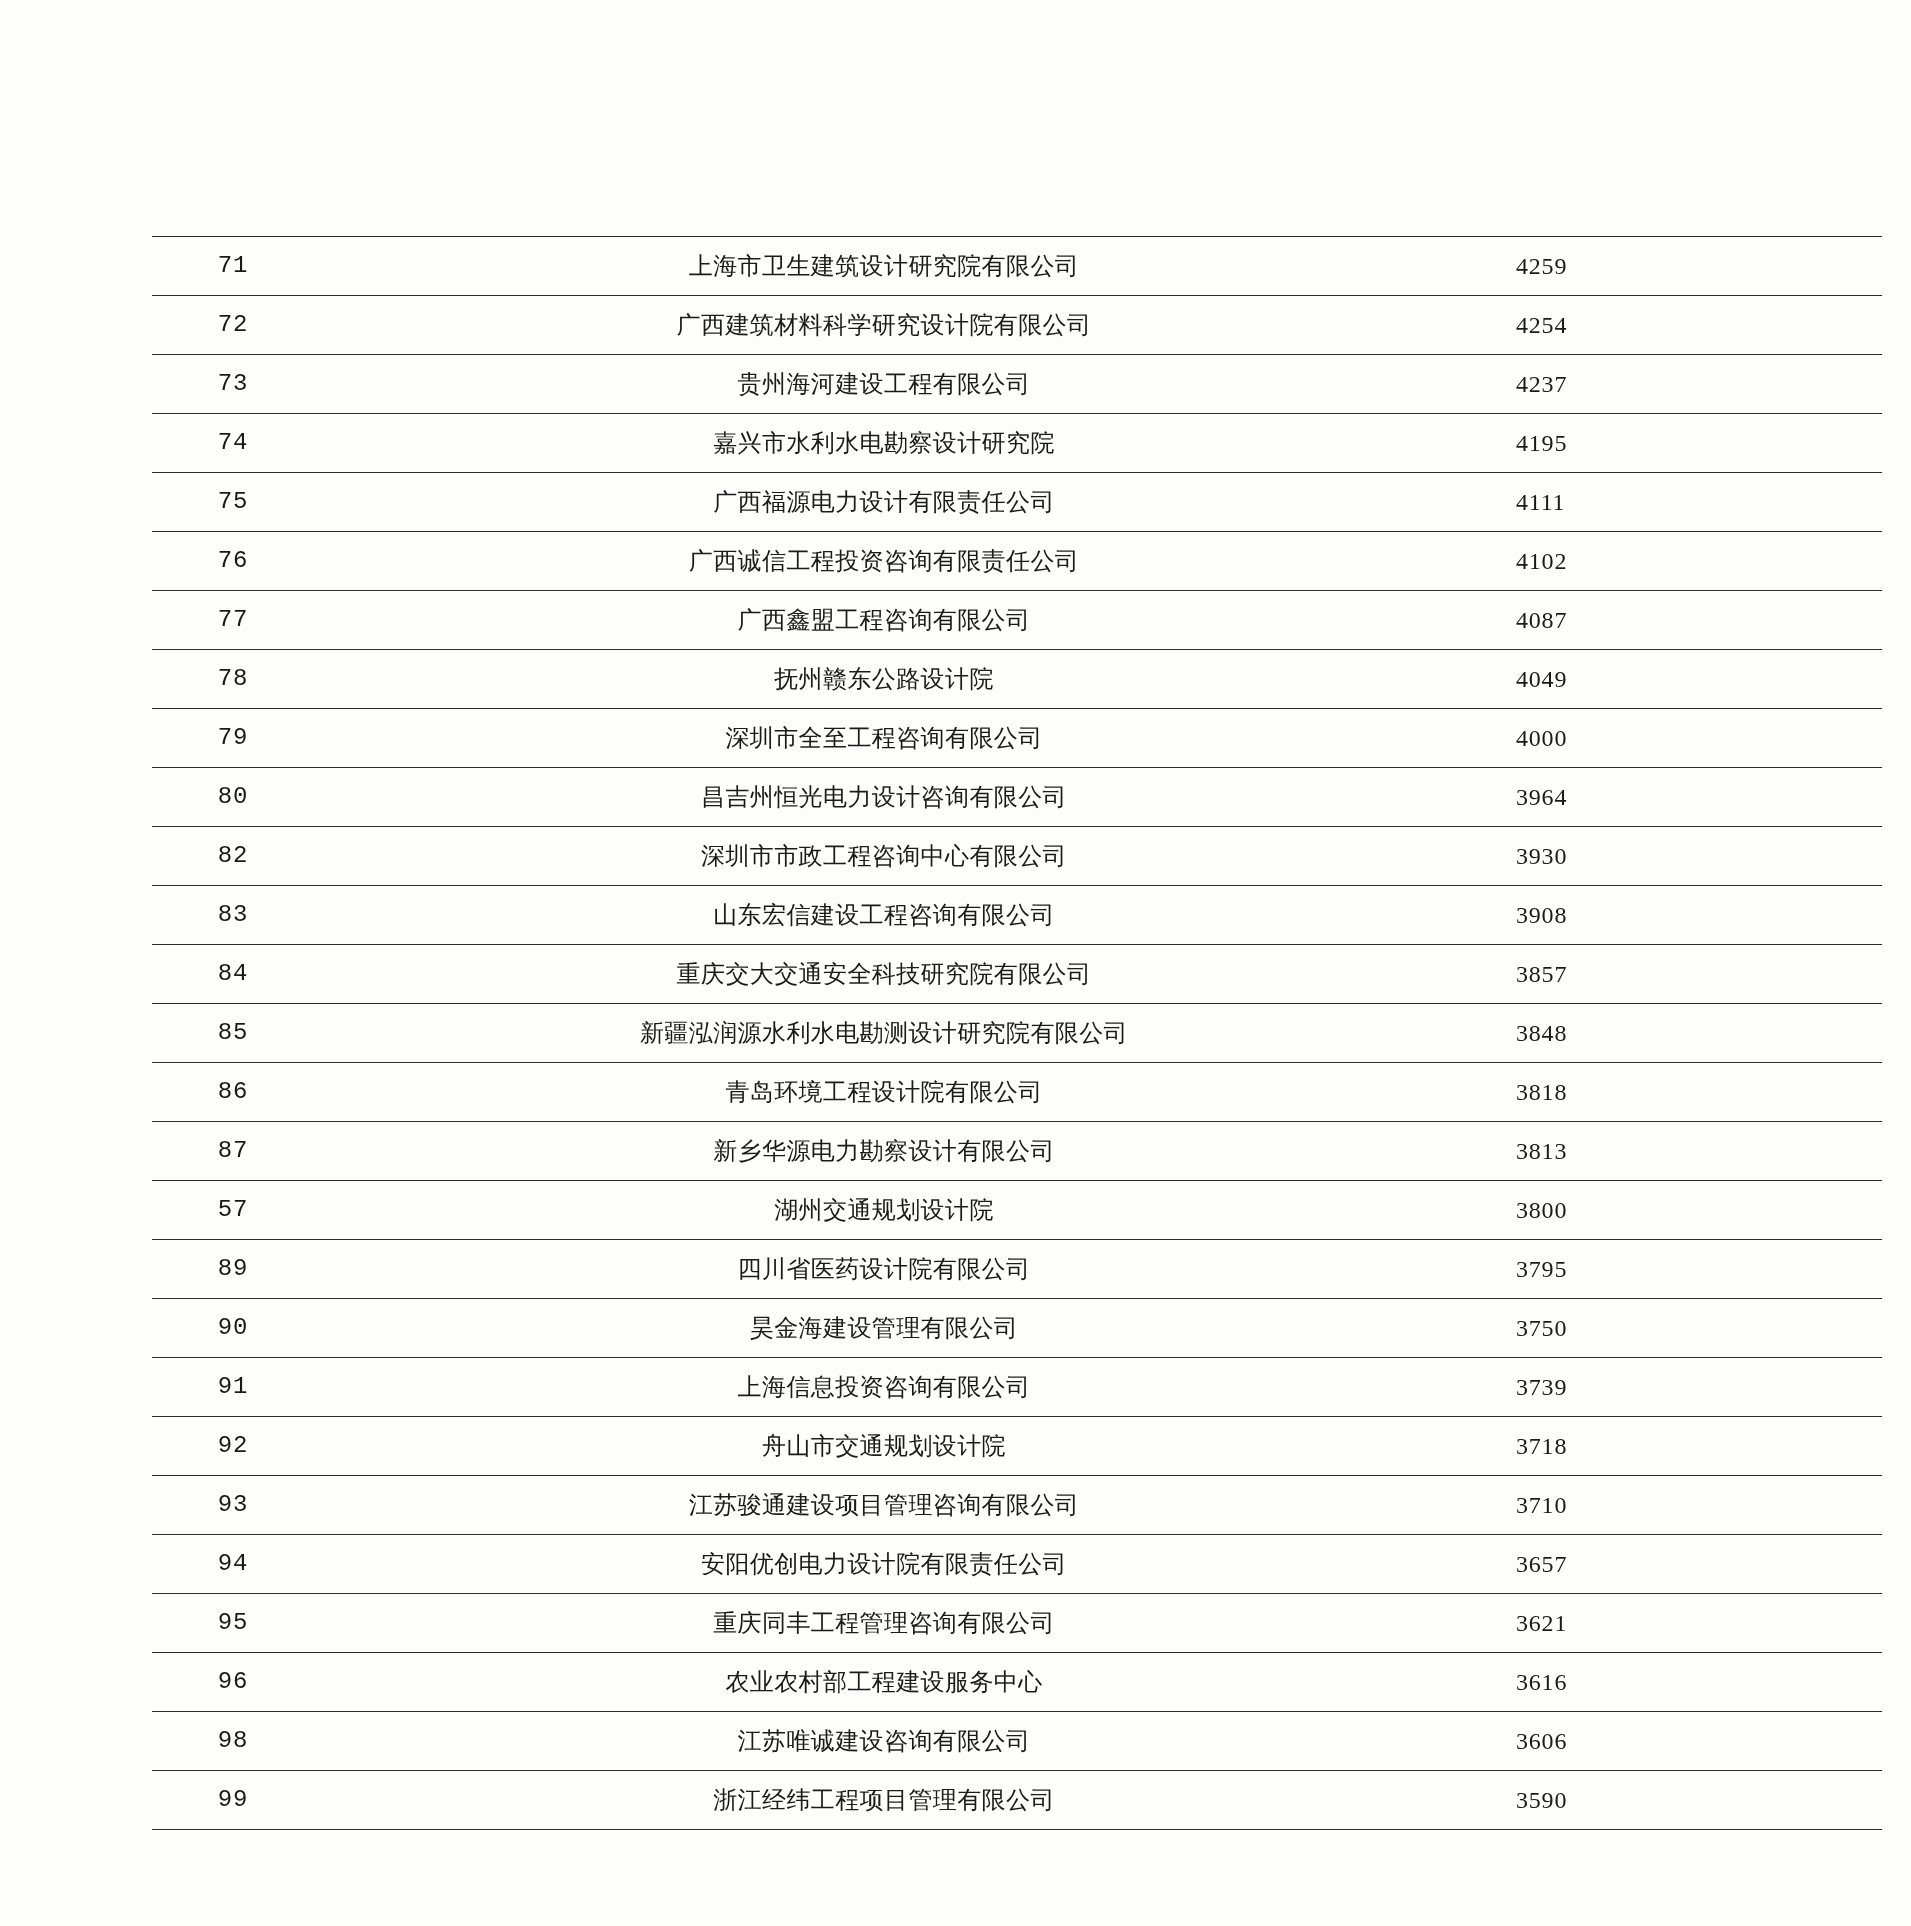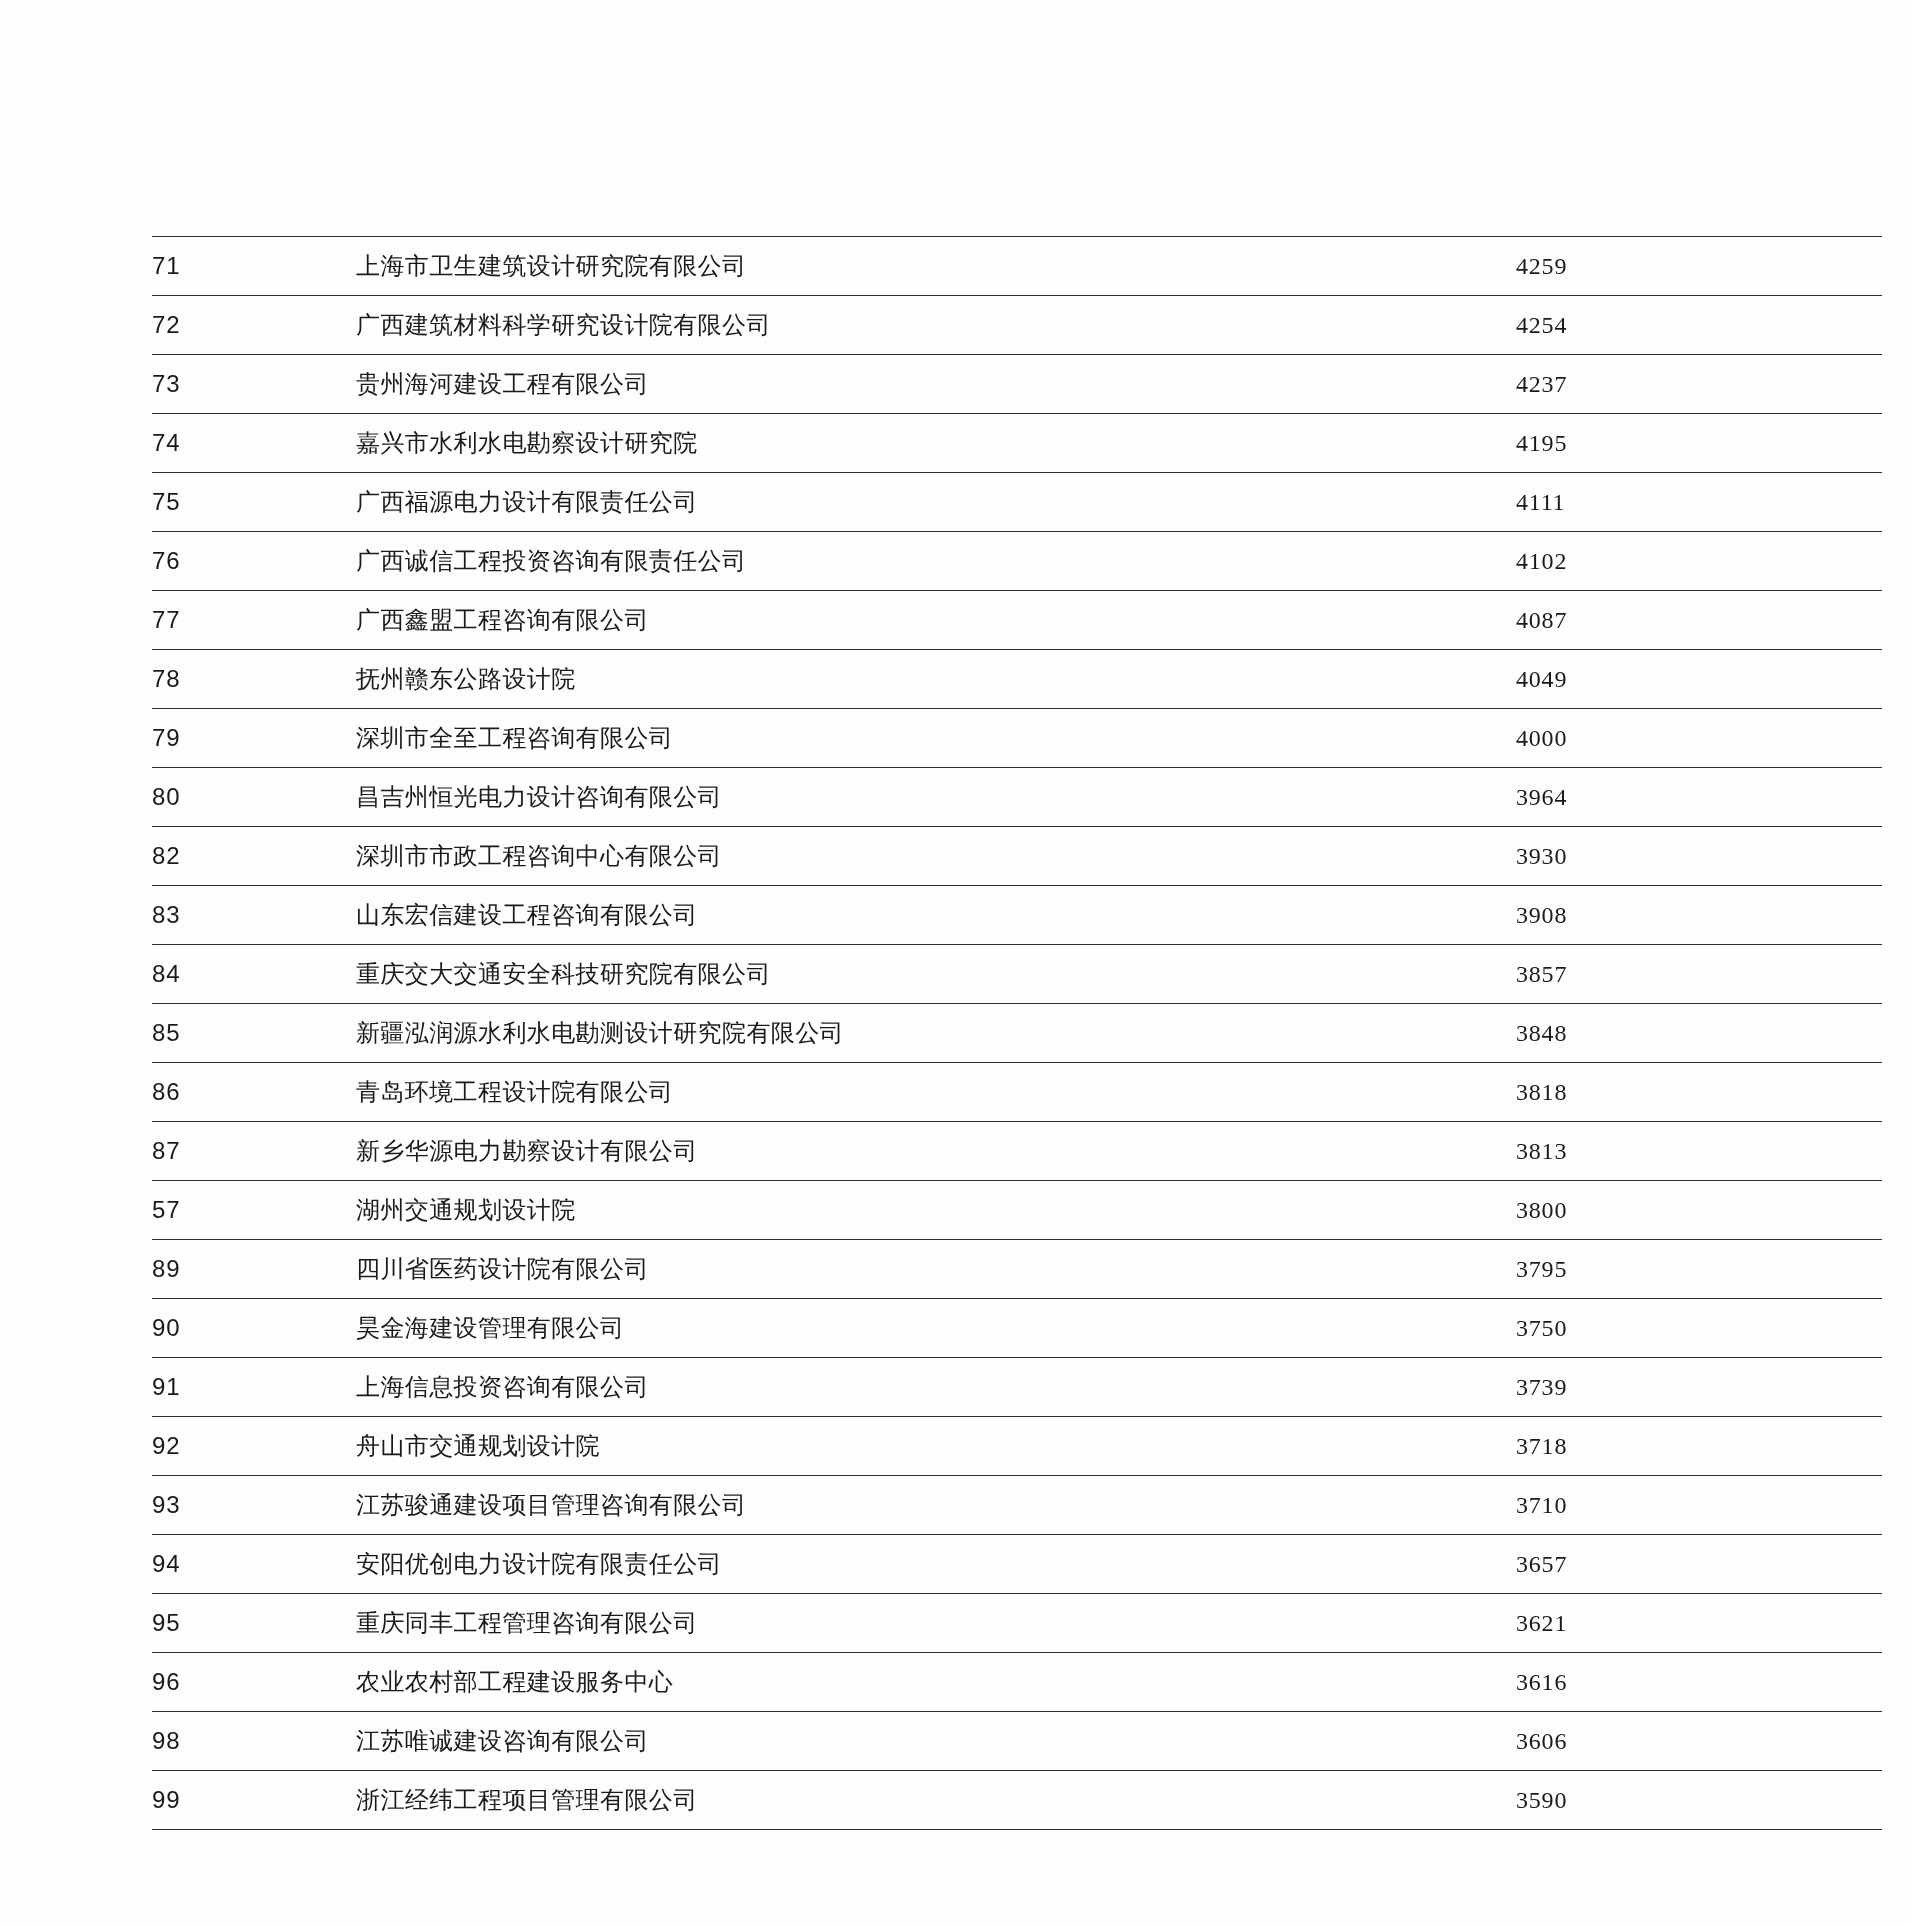--- a/index.html
+++ b/index.html
@@ -36,27 +36,27 @@
   .doc-table td {
     border-top: 1.2px solid #2c2c2c;
     border-bottom: 1.2px solid #2c2c2c;
     padding: 0;
     vertical-align: middle;
     font-size: 24px;
     line-height: 1.1;
   }
   .col-rank {
     width: 162px;
-    text-align: left;
-    font-family: Liberation Sans, sans-serif;
+    text-align: center;
+    font-family: Liberation Mono, monospace;
     letter-spacing: 0.8px;
   }
   .col-name {
     width: 1056px;
-    text-align: left;
+    text-align: center;
     padding-left: 42px !important;
     font-family: Liberation Sans, sans-serif;
     letter-spacing: 0.4px;
   }
   .col-value {
     width: 366px;
     text-align: left;
     padding-left: 104px !important;
     letter-spacing: 0.8px;
   }

